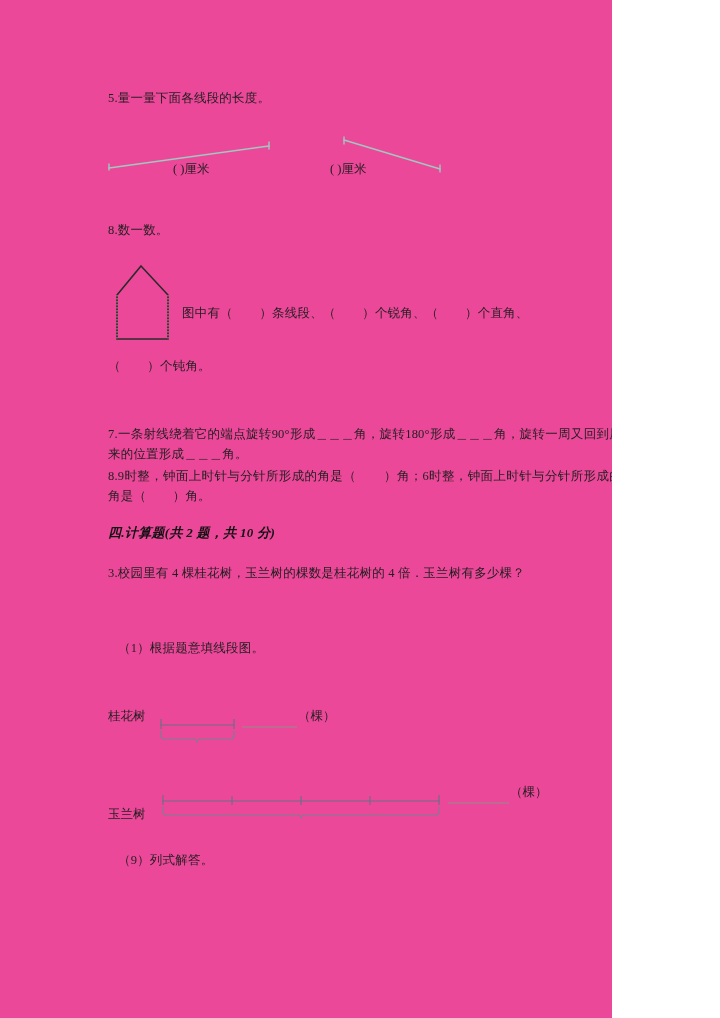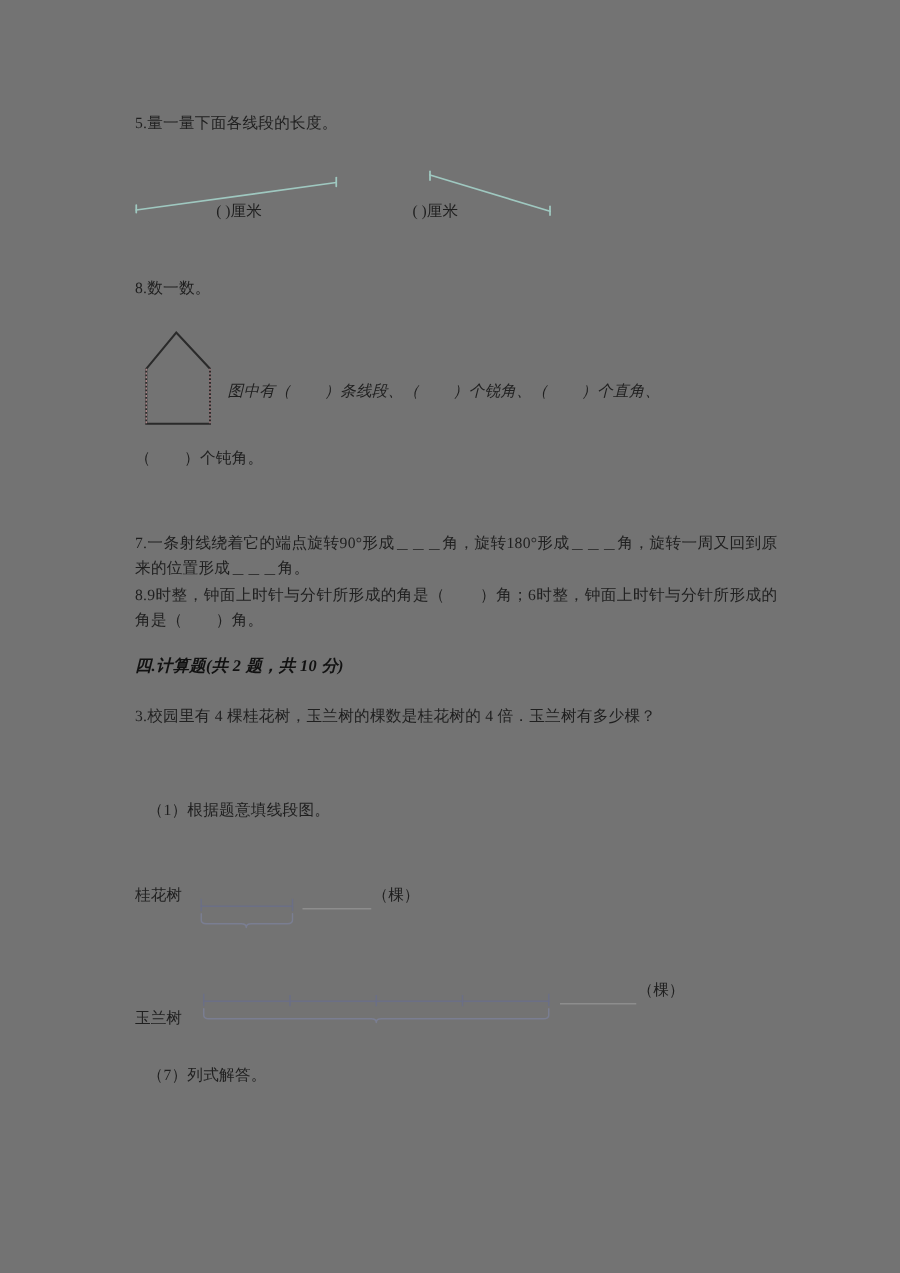--- a/index.html
+++ b/index.html
@@ -6,23 +6,23 @@
     margin: 0;
     padding: 0;
     background: #ffffff;
   }
   body {
     font-family: "Liberation Serif", "DejaVu Serif", serif;
     color: #1c1c1c;
   }
   .page {
     position: relative;
-    width: 720px;
+    width: 612px;
     height: 1018px;
-    background: #737373;
+    background: #ec4899;
     overflow: hidden;
   }
 
   
   .qtext {
     position: absolute;
     font-size: 12.5px;
     line-height: 20px;
     letter-spacing: 0.2px;
     color: #1f1f1f;
@@ -141,21 +141,21 @@
   <div class="seg-label" style="left:330px; top:161px;">(      )厘米</div>
 
   <div class="qtext" style="left:108px; top:220px;">8.数一数。</div>
 
   <svg class="house-svg" style="left:112px; top:262px;" width="66" height="82" viewBox="0 0 66 82">
     <path class="house-path" d="M 29 4 L 56 33 L 56 77 L 5 77 L 5 33 Z"></path>
     <path class="house-accent" d="M 5 33 L 5 77"></path>
     <path class="house-accent" d="M 56 33 L 56 77"></path>
   </svg>
 
-  <div class="qtext" style="left:182px; top:303px;font-style:italic;">图中有（        ）条线段、（        ）个锐角、（        ）个直角、</div>
+  <div class="qtext" style="left:182px; top:303px;">图中有（        ）条线段、（        ）个锐角、（        ）个直角、</div>
 
   <div class="qtext" style="left:108px; top:356px;">（        ）个钝角。</div>
 
   <div class="qtext block" style="left:108px; top:424px;">7.一条射线绕着它的端点旋转90°形成＿＿＿角，旋转180°形成＿＿＿角，旋转一周又回到原来的位置形成＿＿＿角。</div>
 
   <div class="qtext block" style="left:108px; top:466px;">8.9时整，钟面上时针与分针所形成的角是（        ）角；6时整，钟面上时针与分针所形成的角是（        ）角。</div>
 
   <div class="section-head" style="left:108px; top:524px;font-style:italic;">四.计算题(共 2 题，共 10 分)</div>
 
   <div class="qtext" style="left:108px; top:563px;">3.校园里有 4 棵桂花树，玉兰树的棵数是桂花树的 4 倍．玉兰树有多少棵？</div>
@@ -192,15 +192,15 @@
     <path class="bar-tick" d="M 213 14 L 213 23"></path>
 
     <path class="brace" d="M 6 25 L 6 30 Q 6 33 10 33 L 140 33 Q 144 33 144 36
              Q 144 33 148 33 L 278 33 Q 282 33 282 30 L 282 25"></path>
 
     <path class="blank-rule" d="M 291 21 L 352 21"></path>
   </svg>
 
   <div class="unit-label" style="left:510px; top:784px;">（棵）</div>
 
-  <div class="qtext" style="left:118px; top:850px;">（7）列式解答。</div>
+  <div class="qtext" style="left:118px; top:850px;">（9）列式解答。</div>
 
 </div>
 
 </body></html>

